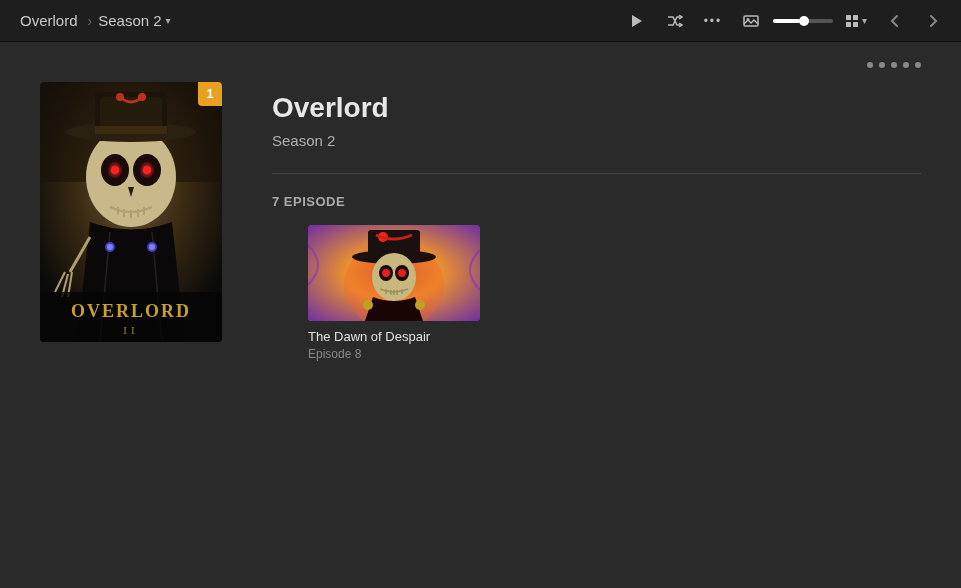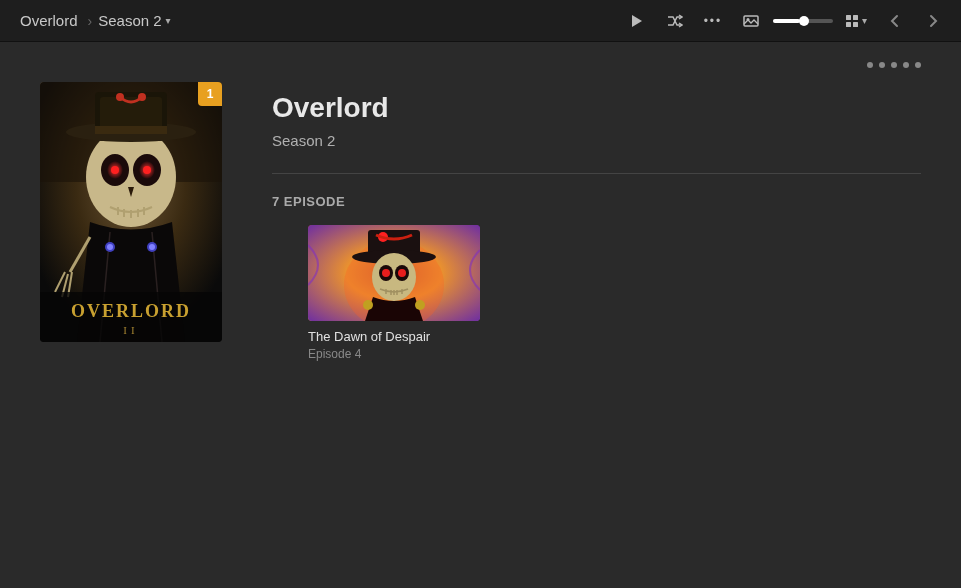--- a/index.html
+++ b/index.html
@@ -457,18 +457,18 @@
             <path d="M65,72 Q86,80 107,72 L115,96 L57,96 Z" fill="#1a0505"></path>
 
             <path d="M0,20 Q20,40 0,60" stroke="#8030c0" stroke-width="2" fill="none" opacity="0.6"></path>
             <path d="M172,25 Q152,45 172,65" stroke="#8030c0" stroke-width="2" fill="none" opacity="0.6"></path>
 
             <circle cx="60" cy="80" r="5" fill="#c0a020"></circle>
             <circle cx="112" cy="80" r="5" fill="#c0a020"></circle>
           </svg>
         </div>
         <p class="episode-title">The Dawn of Despair</p>
-        <p class="episode-number">Episode 4</p>
+        <p class="episode-number">Episode 8</p>
       </div>
     </div>
   </div>
 
 </div>
 
 </body></html>

